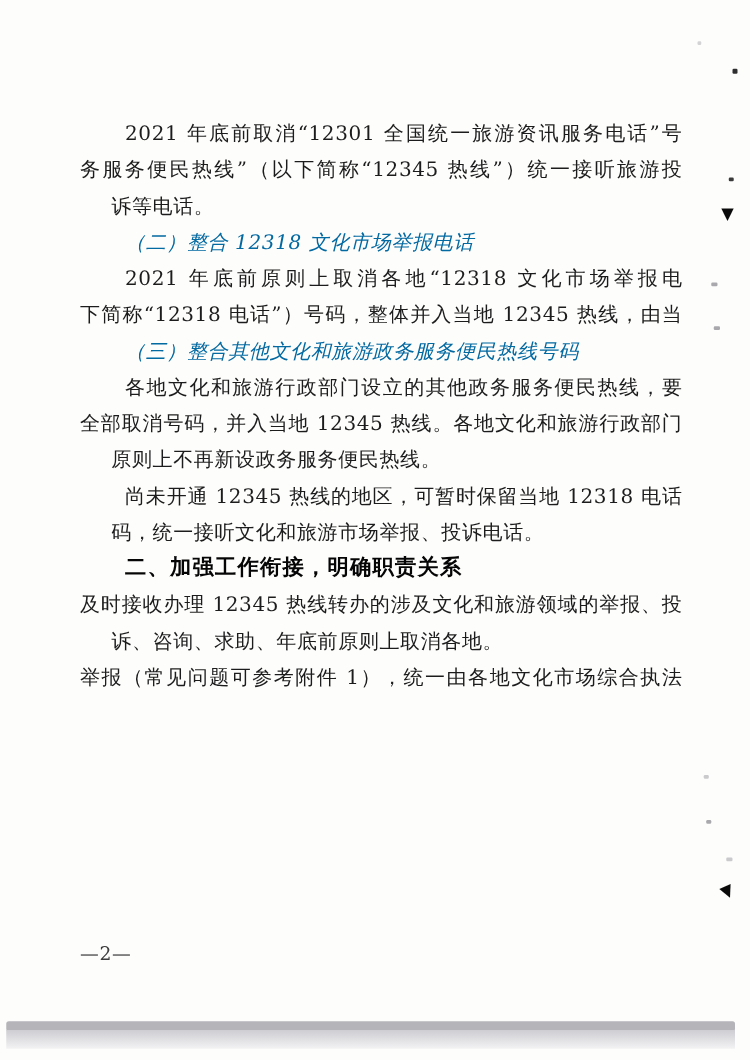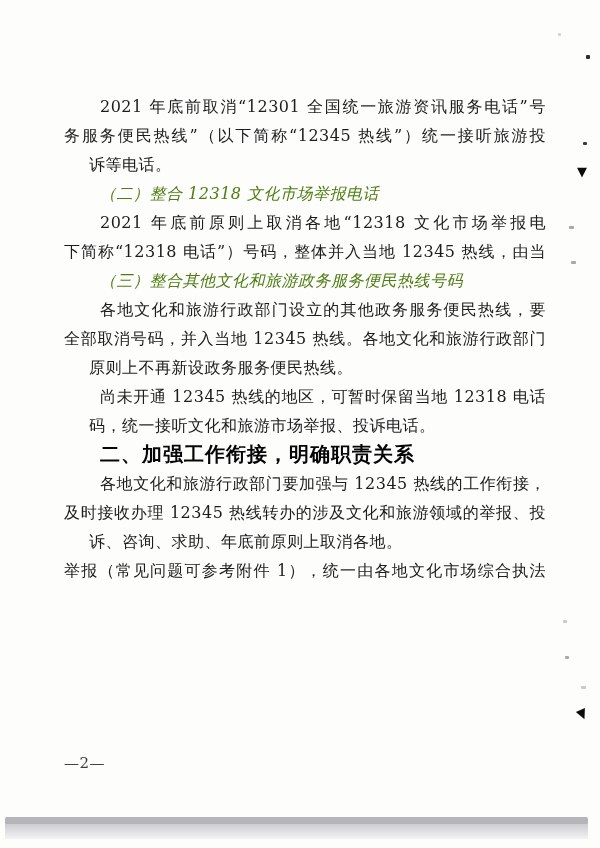--- a/index.html
+++ b/index.html
@@ -18,25 +18,25 @@
   }
   .line {
     height:29px; line-height:29px; overflow:hidden;
     text-align:justify; text-align-last:justify;
     letter-spacing:0.5px;
   }
   .end  { text-align-last:left;margin-left:25px; }
   .indent { text-indent:36px; }
   .kai {
     font-style:italic; text-align-last:left;
-    color:#4d7c0f;
+    color:#0369a1;
   }
   .hei {
     font-family:"DejaVu Sans", sans-serif; font-weight:700;
-    font-size:20px; color:#050505; text-align-last:left;
+    font-size:17px; color:#050505; text-align-last:left;
     letter-spacing:1px;
   }
   .page-number {
     position:absolute; left:64px; top:754px;
     font-size:15px; color:#3c3c3c; letter-spacing:0.5px;
   }
   
   .scan-band {
     position:absolute; left:5px; top:817px; width:583px; height:8px;
     background:#b4b4b9; border-radius:2px;
@@ -65,21 +65,20 @@
     <div class="line indent kai">（二）整合 12318 文化市场举报电话</div>
     <div class="line indent">2021 年底前原则上取消各地“12318 文化市场举报电话”（以</div>
     <div class="line">下简称“12318 电话”）号码，整体并入当地 12345 热线，由当</div>
     <div class="line indent kai">（三）整合其他文化和旅游政务服务便民热线号码</div>
     <div class="line indent">各地文化和旅游行政部门设立的其他政务服务便民热线，要</div>
     <div class="line">全部取消号码，并入当地 12345 热线。各地文化和旅游行政部门</div>
     <div class="line end">原则上不再新设政务服务便民热线。</div>
     <div class="line indent">尚未开通 12345 热线的地区，可暂时保留当地 12318 电话号</div>
     <div class="line end">码，统一接听文化和旅游市场举报、投诉电话。</div>
     <div class="line indent hei">二、加强工作衔接，明确职责关系</div>
-    <div class="line indent">各地文化和旅游行政部门要加强与 12345 热线的工作衔接，</div>
     <div class="line">及时接收办理 12345 热线转办的涉及文化和旅游领域的举报、投</div>
     <div class="line end">诉、咨询、求助、年底前原则上取消各地。</div>
     <div class="line">举报（常见问题可参考附件 1），统一由各地文化市场综合执法</div>
   </div>
 
   <div class="page-number">—2—</div>
 
   <div class="mark faint" style="left:558px; top:33px;  width:3px; opacity:.5;"></div>
   <div class="mark speck-dark" style="left:586px; top:55px;"></div>
   <div class="mark dotmark" style="left:583px; top:142px;"></div>

